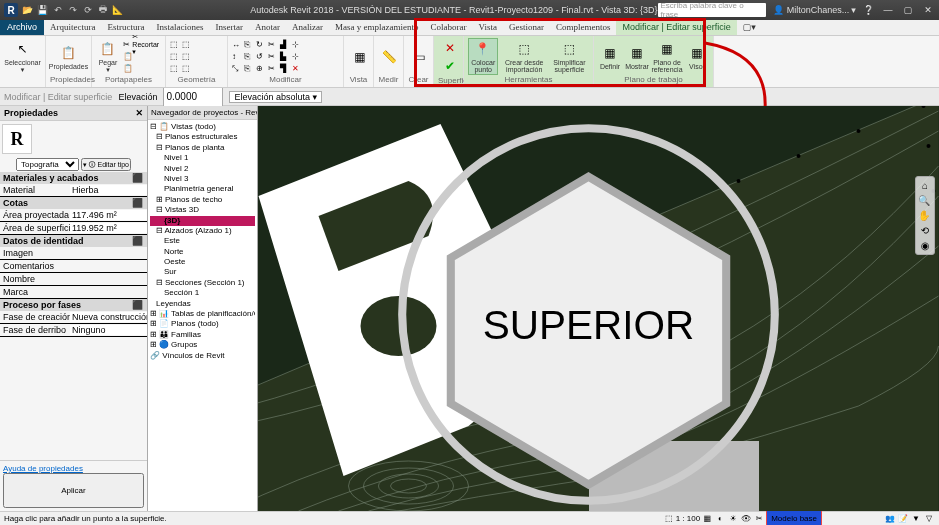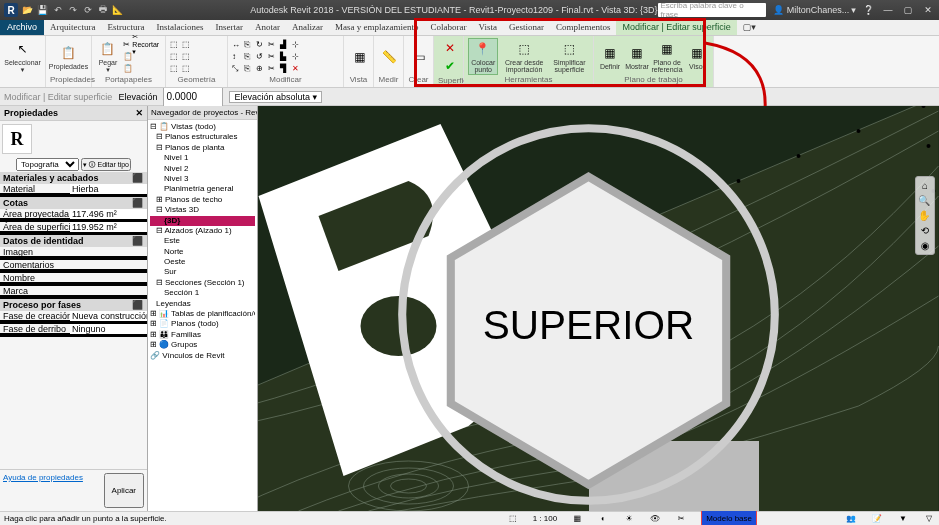--- a/index.html
+++ b/index.html
@@ -42,25 +42,25 @@
 .optbar input { font-size: 10px; height: 28px; border: 1px solid #aaa; padding: 0 2px; }
 
 
 .main { display: flex; height: 405px; }
 
 
 .props { width: 148px; background: #f5f5f5; border-right: 1px solid #aaa; display: flex; flex-direction: column; font-size: 9px; }
 .props .hdr { background: #e0e0e0; padding: 2px 4px; font-weight: bold; display: flex; justify-content: space-between; border-bottom: 1px solid #ccc; }
 .props .bigtype { height: 36px; display: flex; align-items: center; padding: 2px; gap: 4px; }
 .props .bigtype .ticon { width: 30px; height: 30px; background: #fff; border: 1px solid #ccc; display: flex; align-items: center; justify-content: center; font-size: 18px; font-weight: bold; font-family: serif; }
-.props .row { display: flex; border-bottom: 4px solid #000000; height: 13px; align-items: center; }
+.props .row { display: flex; border-bottom: 1px solid #000000; height: 13px; align-items: center; }
 .props .row .k { width: 70px; padding-left: 3px; overflow: hidden; white-space: nowrap; }
 .props .row .v { flex: 1; background: #fff; padding-left: 2px; overflow: hidden; white-space: nowrap; }
 .props .cat { background: #d8d8d8; font-weight: bold; padding: 1px 3px; display: flex; justify-content: space-between; }
-.props .foot { margin-top: auto; padding: 3px; display: flex; justify-content: space-between; border-top: 1px solid #ccc; }
+.props .foot { margin-top: auto; padding: 3px; display: flex; justify-content: space-between; border-top: 1px solid #ccc; flex-direction: column; }
 .props .foot a { color: #0066cc; text-decoration: underline; font-size: 8px; }
 .props .foot button { font-size: 8px; padding: 11px 6px; }
 .typesel { display: flex; align-items: center; padding: 1px 16px; gap: 2px; }
 .typesel select { flex: 1; font-size: 8px; height: 13px; }
 .typesel button { font-size: 7px; height: 13px; }
 
 
 .browser { width: 110px; background: #fff; border-right: 1px solid #aaa; font-size: 8px; overflow: hidden; }
 .browser .hdr { background: #e0e0e0; padding: 2px 3px; font-size: 8px; border-bottom: 1px solid #ccc; white-space: nowrap; overflow: hidden; }
 .browser .tree { padding: 2px; line-height: 1.3; }
@@ -70,21 +70,21 @@
 .browser .sel { background: #be185d; font-weight: bold; }
 
 
 .viewport { flex: 1; background: #1a2818; position: relative; overflow: hidden; }
 .viewport svg { width: 100%; height: 100%; }
 .navcube { position: absolute; top: 6px; right: 10px; width: 50px; height: 50px; }
 .navbar { position: absolute; top: 70px; right: 4px; width: 20px; background: rgba(240,240,240,.8); border: 1px solid #aaa; border-radius: 3px; padding: 3px 0; display: flex; flex-direction: column; align-items: center; gap: 4px; font-size: 10px; }
 .greybox { position: absolute; bottom: 0; right: 180px; width: 170px; height: 70px; background: #bbb; }
 
 
-.status { height: 14px; background: #f0f0f0; border-top: 1px solid #ccc; display: flex; align-items: center; font-size: 8px; padding: 0 4px; gap: 14px; }
+.status { height: 14px; background: #f0f0f0; border-top: 1px solid #ccc; display: flex; align-items: center; font-size: 8px; padding: 0 4px; gap: 1px; }
 .status .msg { flex: 1; }
 .status .ic { width: 12px; height: 12px; display: inline-flex; align-items: center; justify-content: center; }
 </style>
 </head>
 <body>
 
 <div class="titlebar">
   <div class="r-logo">R</div>
   <div class="qat">
     <span>📂</span>

